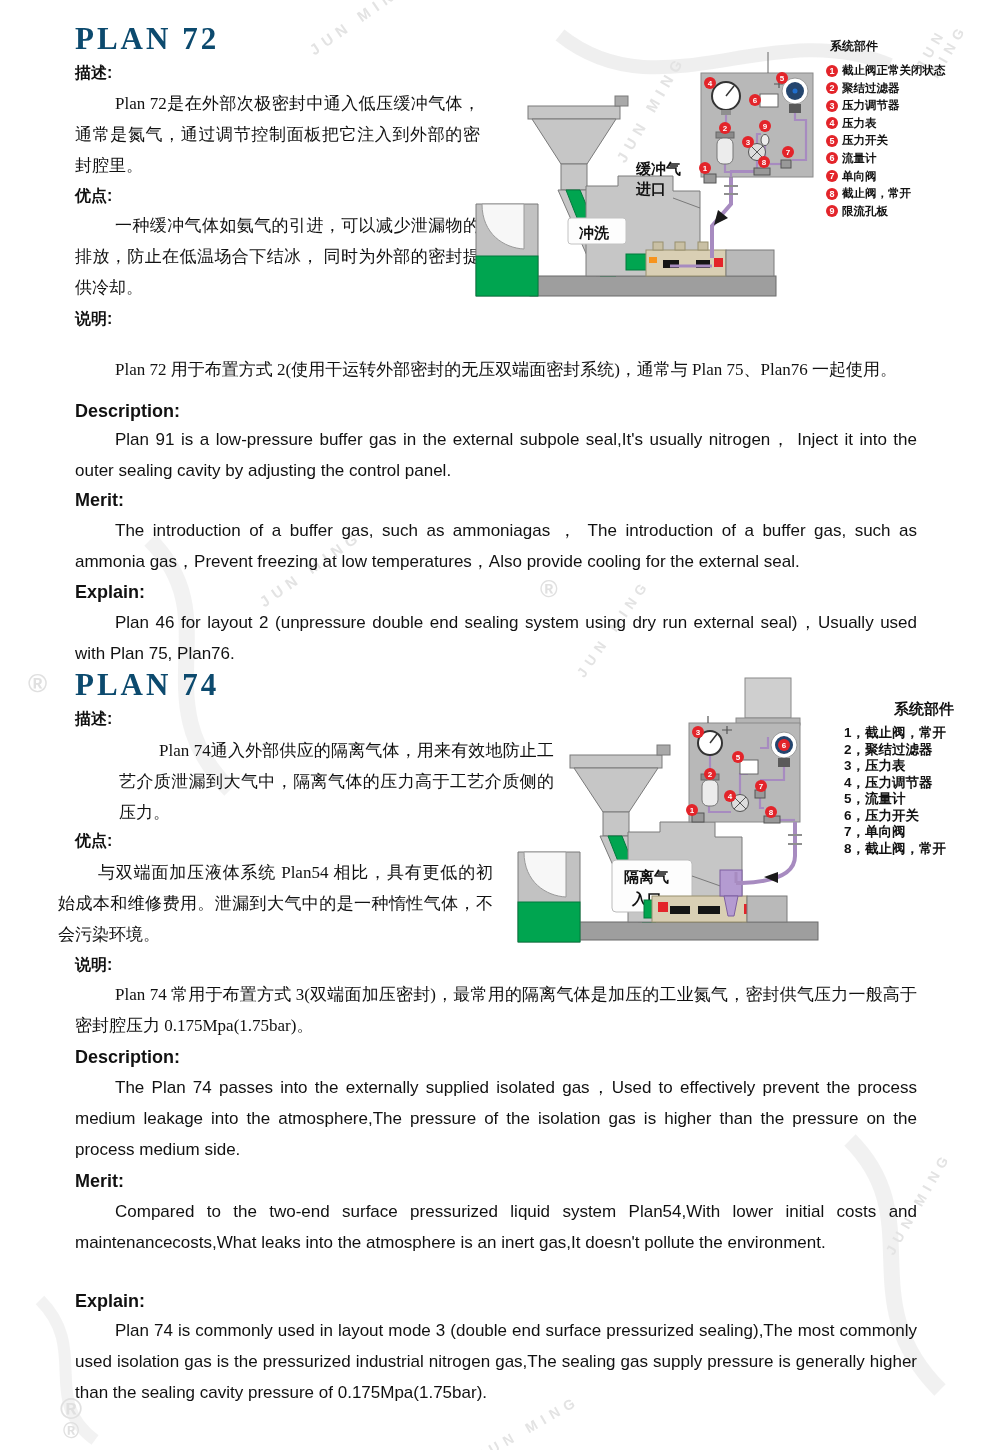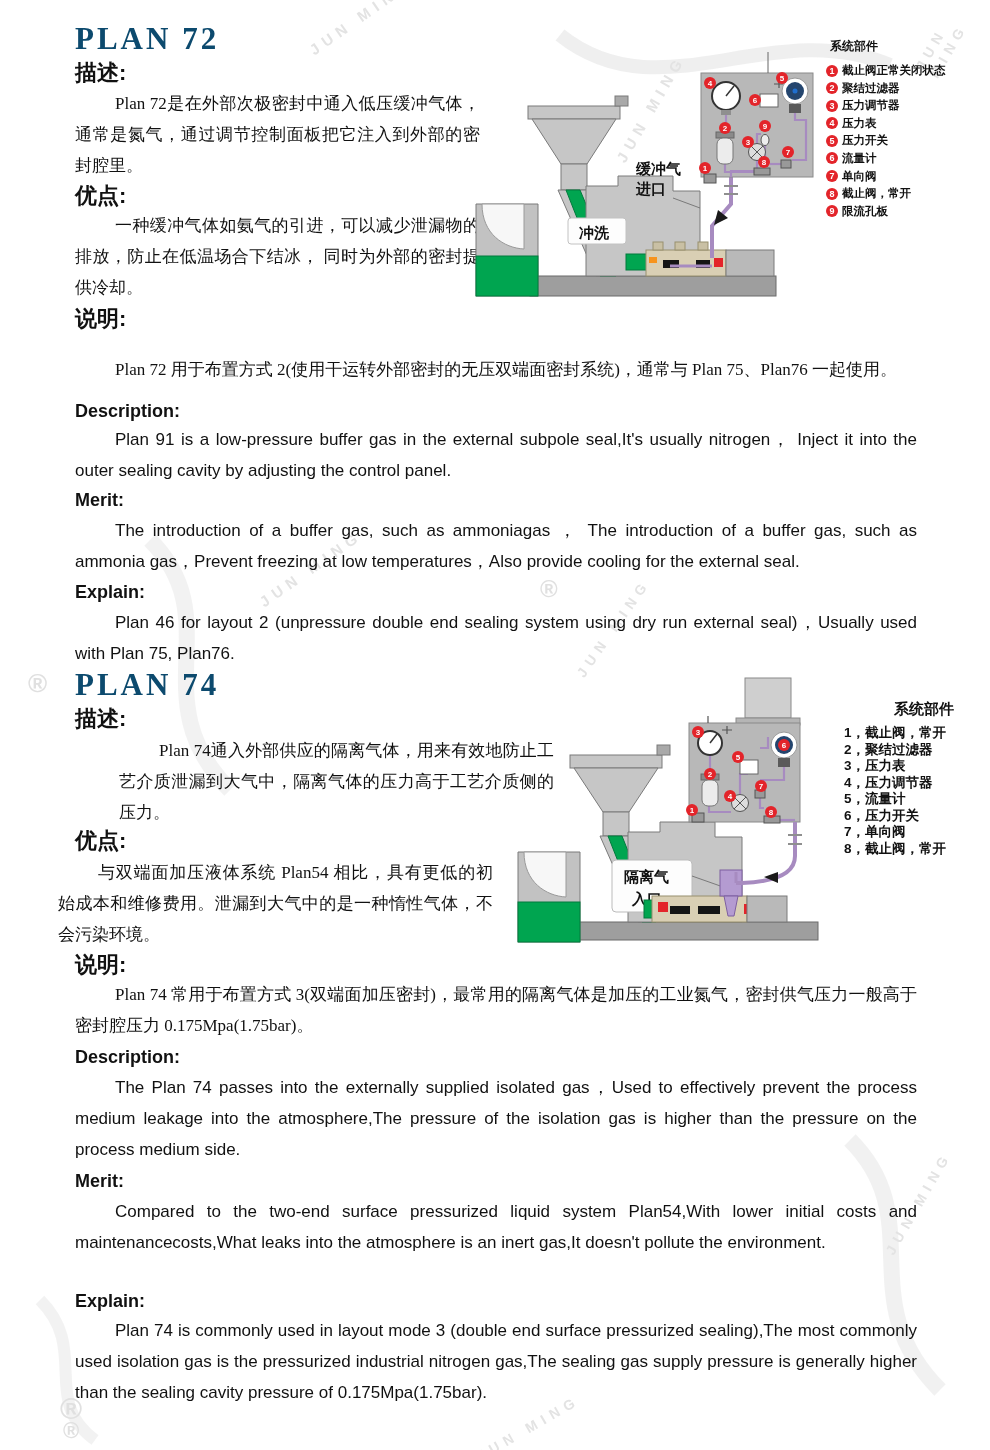--- a/index.html
+++ b/index.html
@@ -11,21 +11,21 @@
   .wm{position:absolute;color:#e3e3e3;font-weight:bold;letter-spacing:6px;
       font-family:"Liberation Sans",sans-serif;pointer-events:none;}
   .wm-reg{position:absolute;color:#e0e0e0;font-size:30px;font-weight:bold;pointer-events:none;}
   .wm-svg{position:absolute;left:0;top:0;pointer-events:none;}
   
   .abs{position:absolute;}
   .plan-title{
     font-family:"Liberation Serif",serif;font-weight:bold;font-size:31px;
     letter-spacing:3px;color:#0c4a6e;line-height:34px;
   }
-  .h-cn{font-size:22px;font-weight:bold;line-height:26px;font-family:"Liberation Sans",sans-serif;}
+  .h-cn{font-size:16px;font-weight:bold;line-height:26px;font-family:"Liberation Sans",sans-serif;}
   .h-en{font-size:18px;font-weight:bold;line-height:26px;}
   .p-body{
     font-size:17px;line-height:31px;text-align:justify;text-indent:40px;
     font-family:"Liberation Serif",serif;
   }
   .p-en{font-family:"Liberation Sans",sans-serif;}
   .w-narrow72{width:405px;}
   .w-narrow74{width:435px;}
   .w-wide{width:842px;}
   

